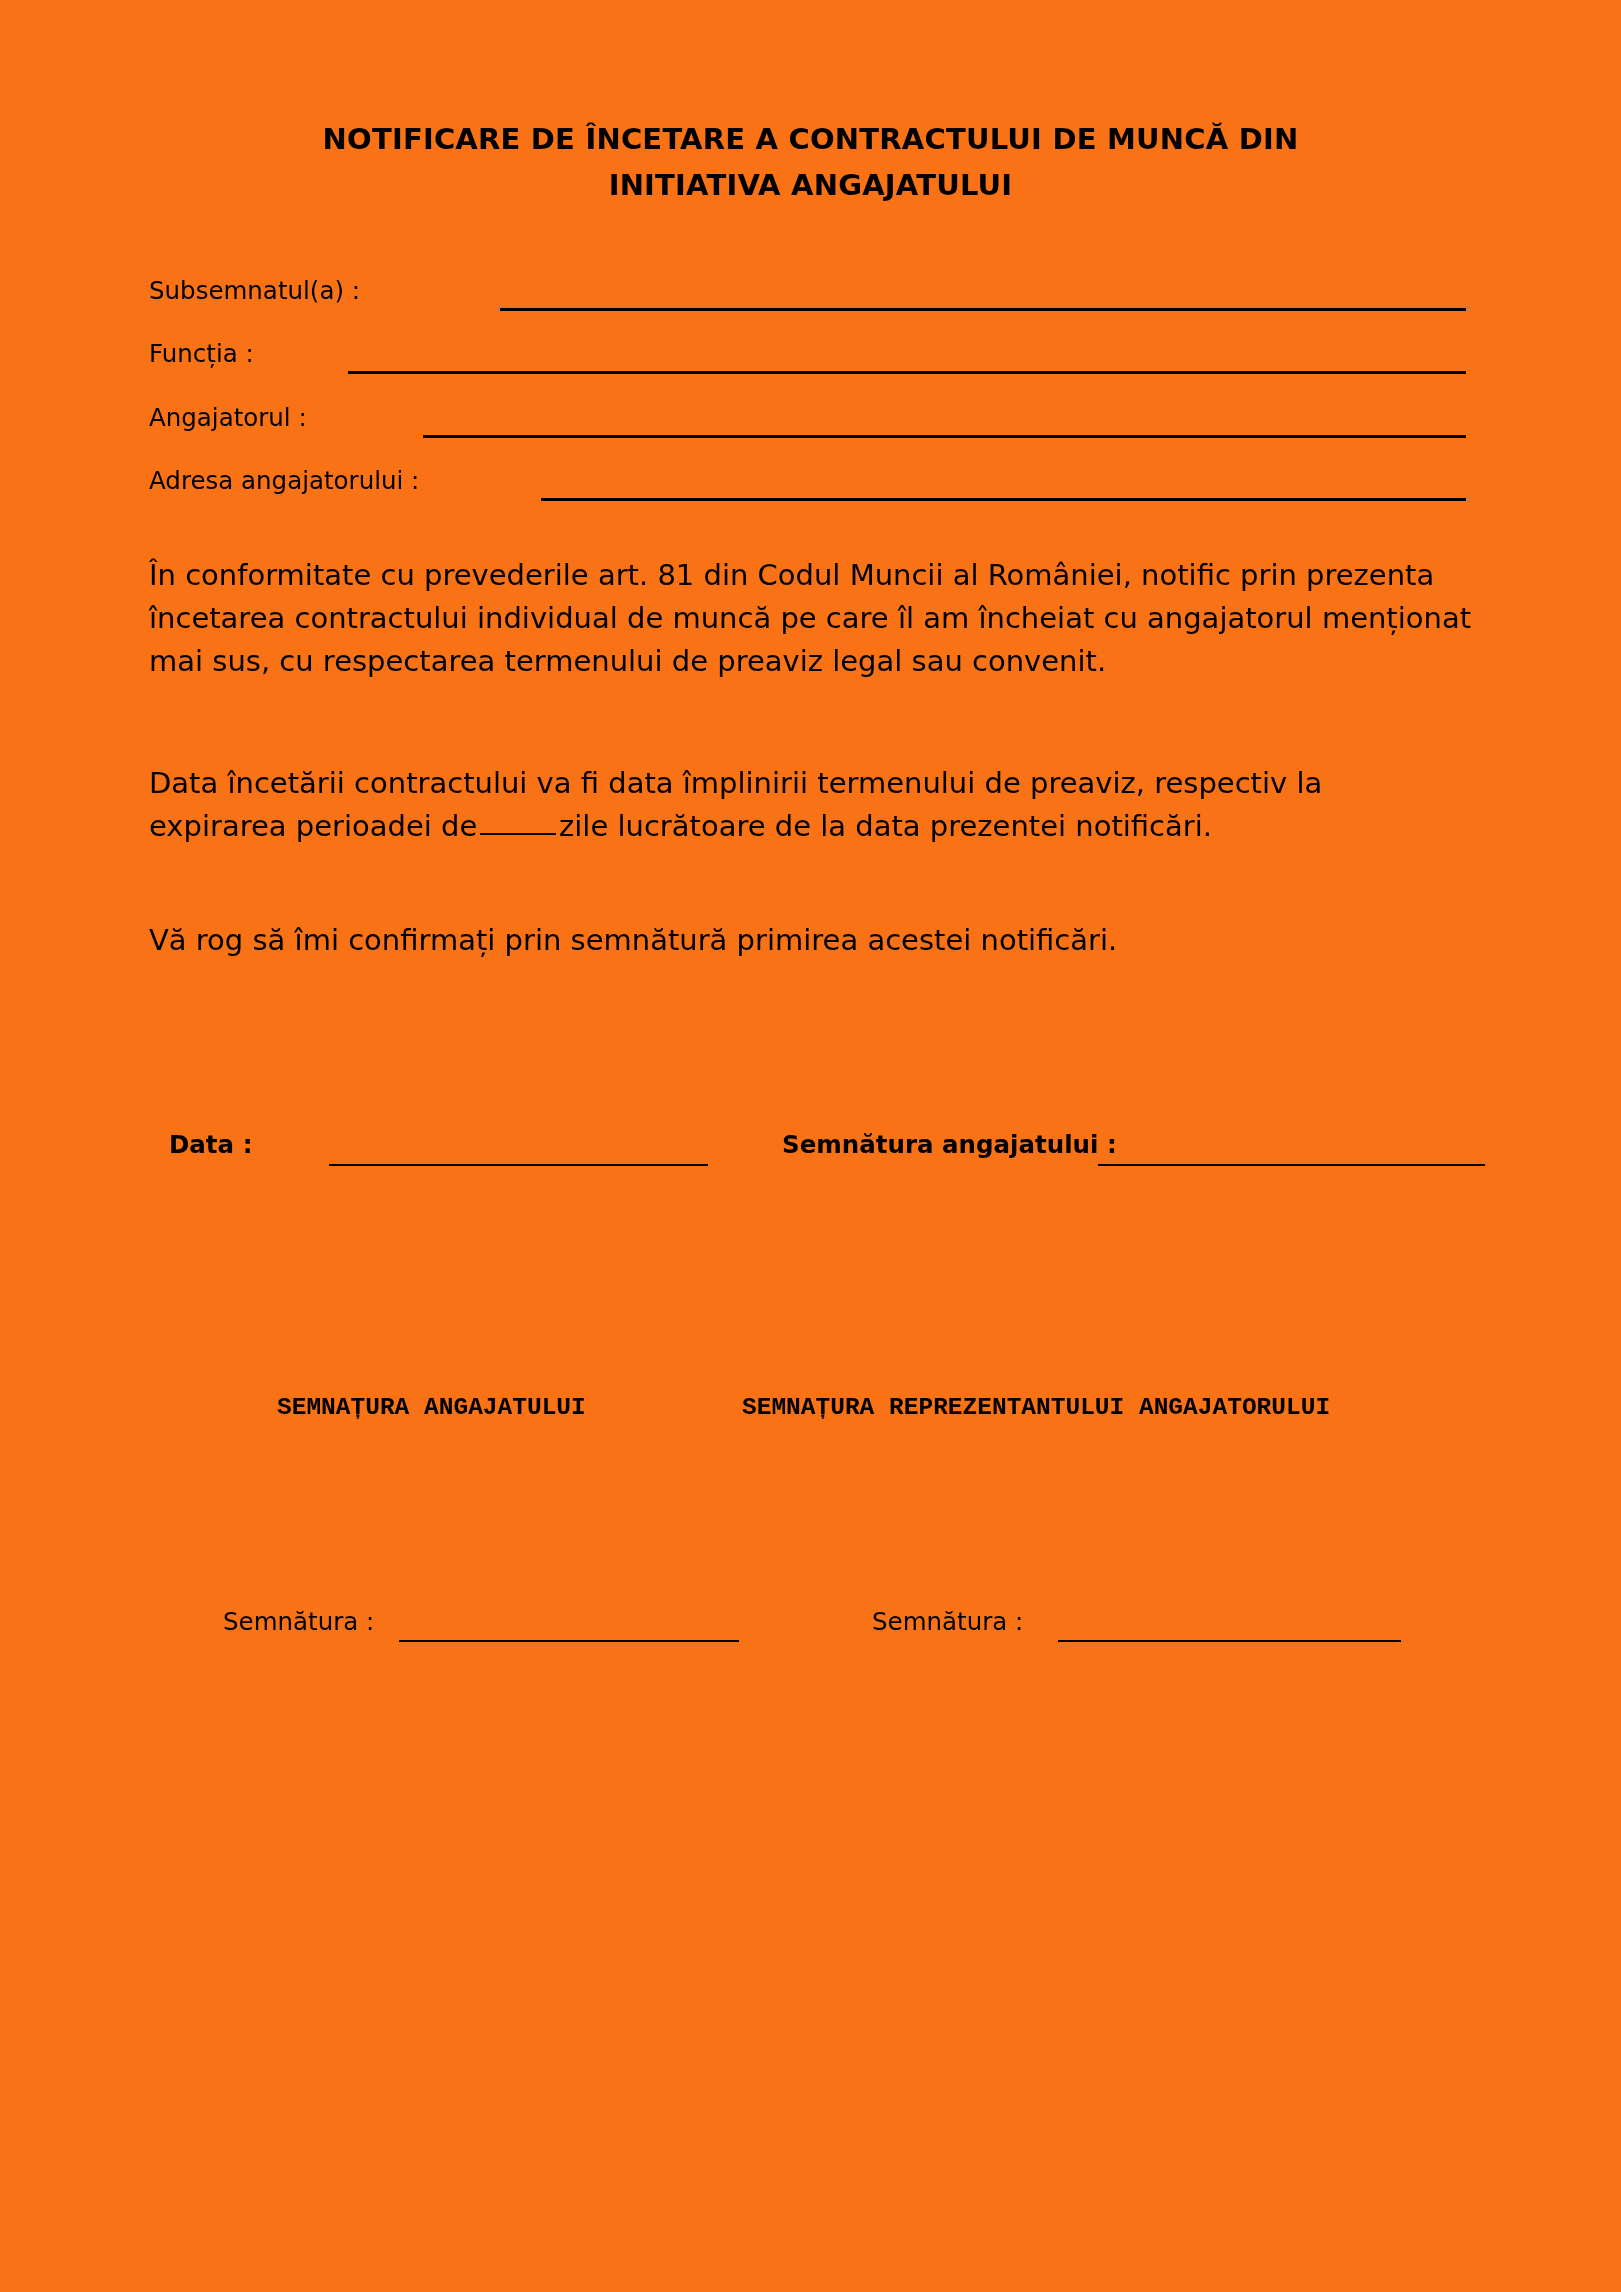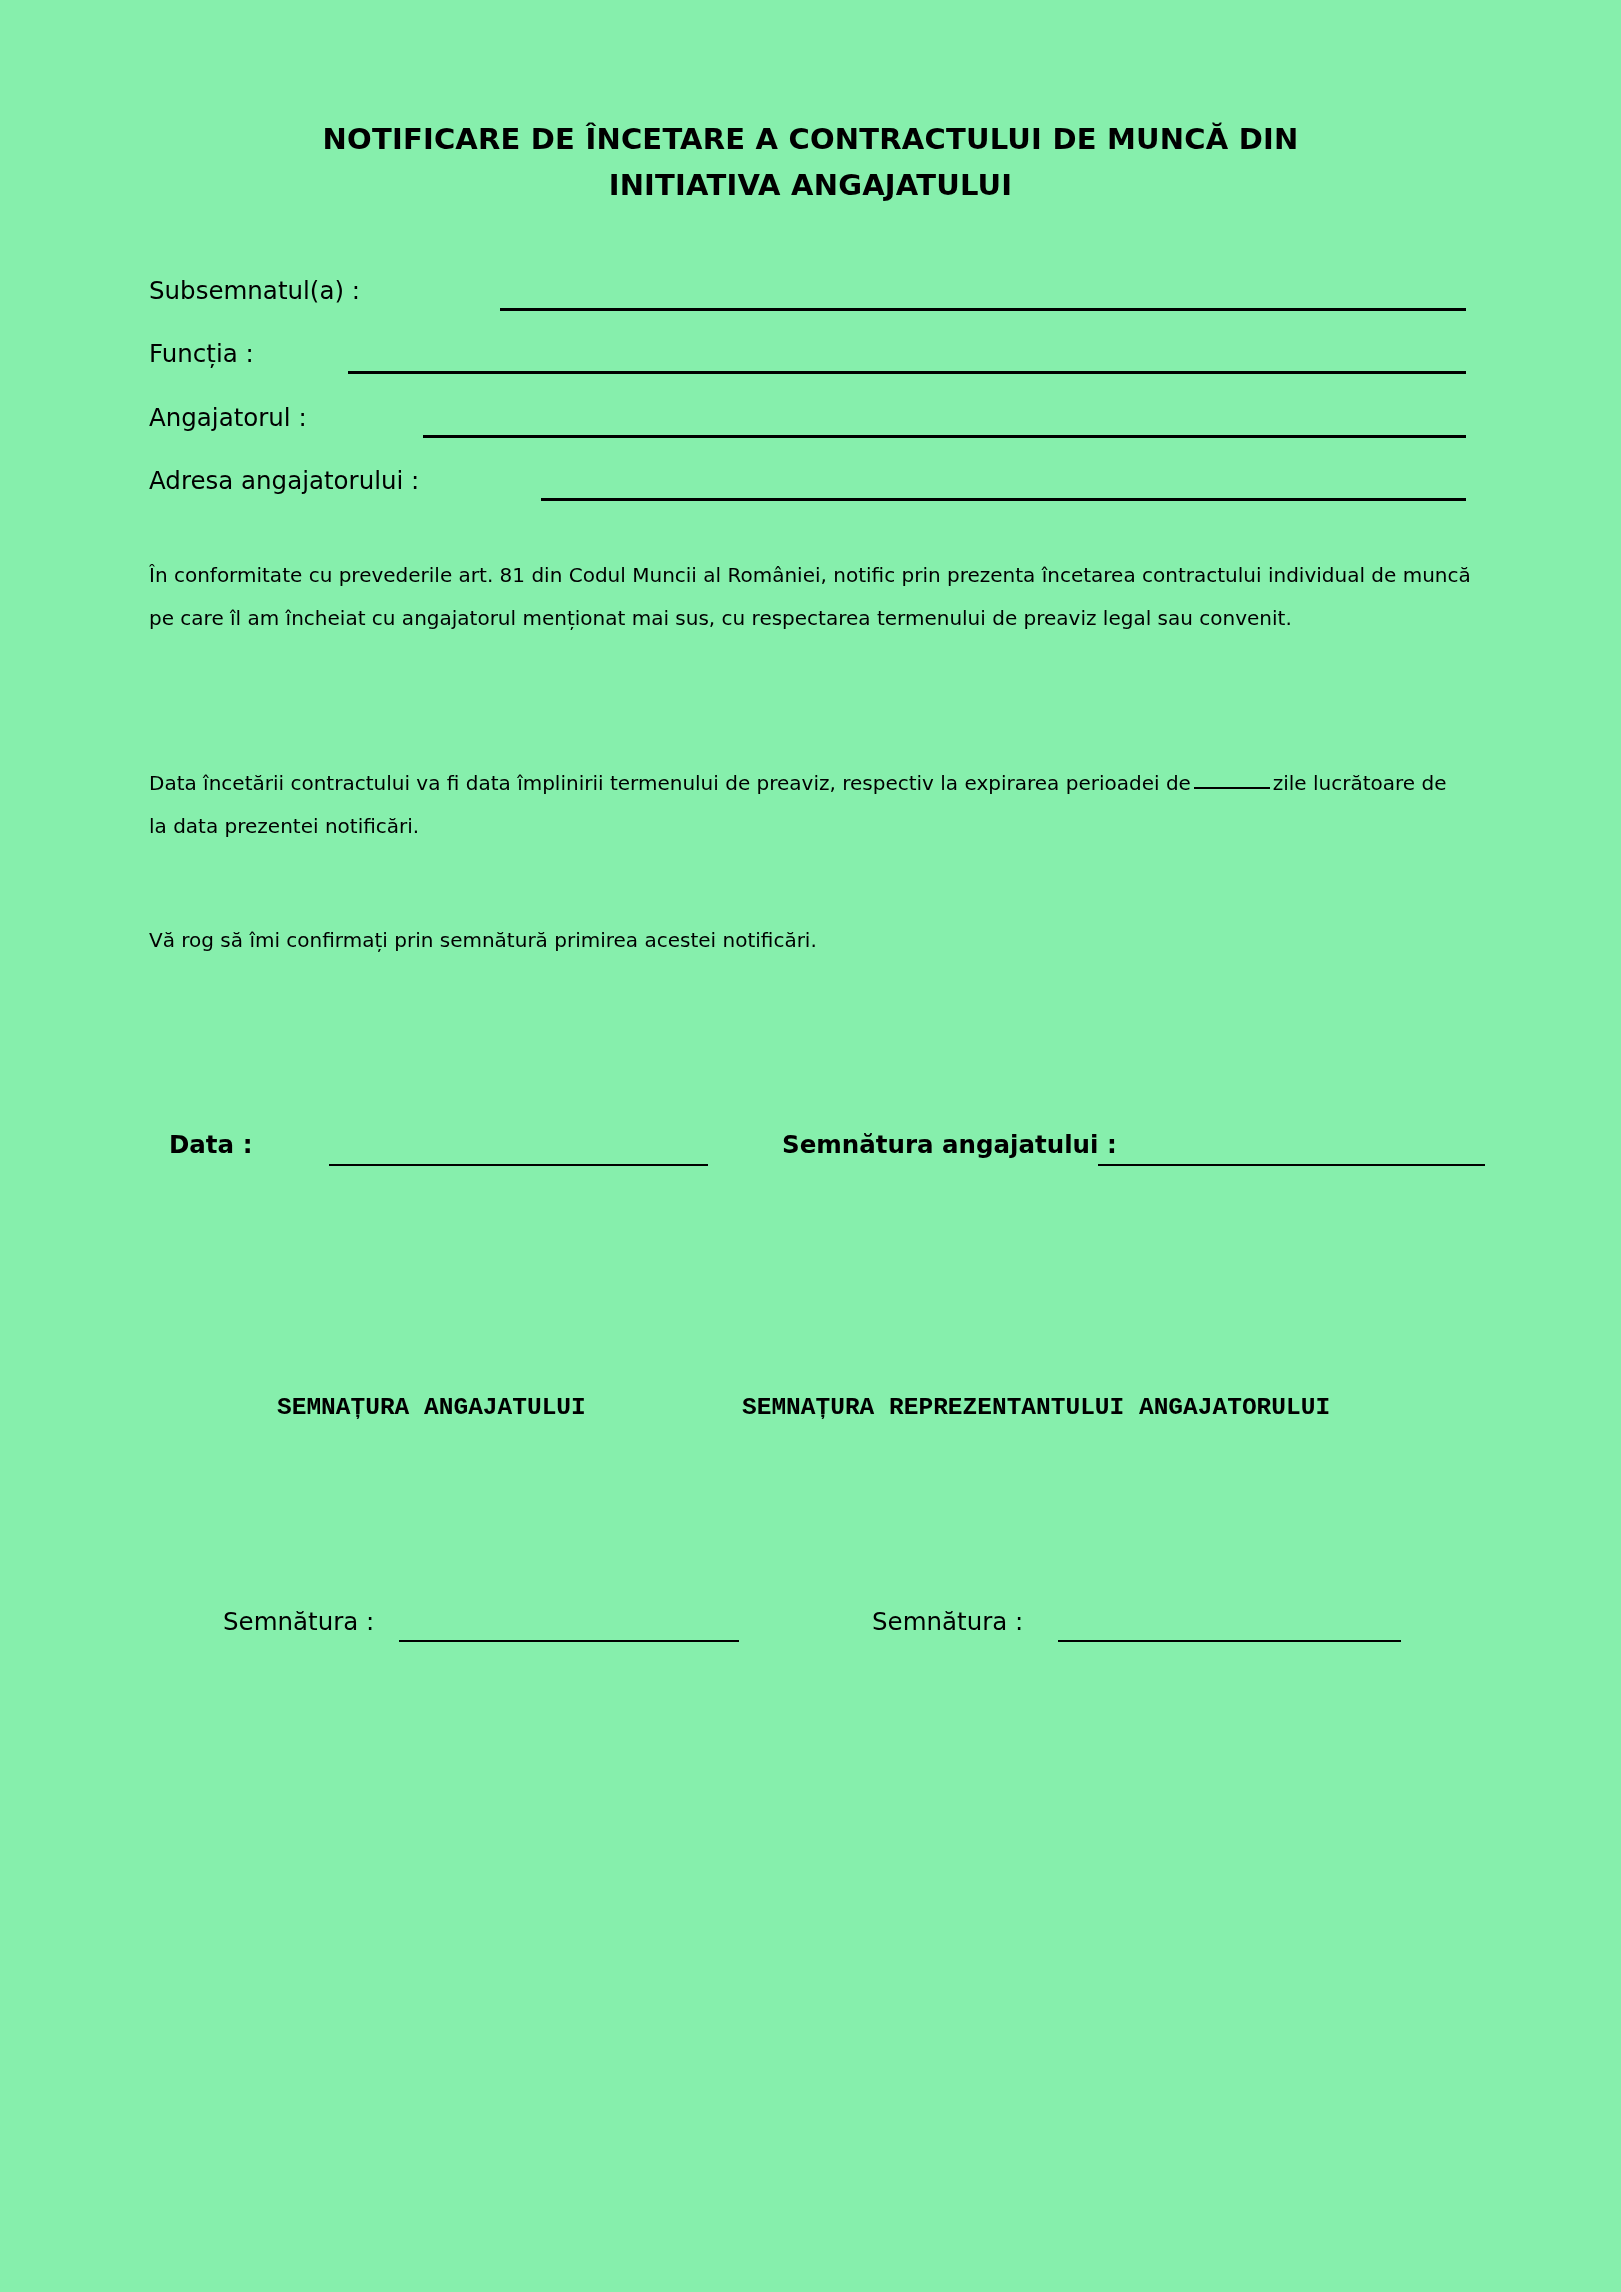--- a/index.html
+++ b/index.html
@@ -10,21 +10,21 @@
   }
   body {
     font-family: "DejaVu Sans", sans-serif;
     color: #000000;
   }
 
   .page {
     position: relative;
     width: 1621px;
     height: 2293px;
-    background: #86efac;
+    background: #f97316;
     margin: 0 auto;
     overflow: hidden;
   }
 
   
   .doc-title {
     position: absolute;
     left: 150px;
     top: 116px;
     width: 1321px;
@@ -69,21 +69,21 @@
   #field-2 .field-rule { left: 274px; width: 1043px; top: 34px; }
 
   #field-3 { top: 464px; }
   #field-3 .field-rule { left: 392px; width: 925px; top: 34px; }
 
   
   .para {
     position: absolute;
     left: 149px;
     width: 1323px;
-    font-size: 20px;
+    font-size: 29px;
     line-height: 43px;
     text-align: left;
   }
   #para-1 { top: 554px; width: 1325px; }
   #para-2 { top: 762px; width: 1313px; }
   #para-3 { top: 919px; }
 
   .blank-inline {
     display: inline-block;
     width: 76px;

